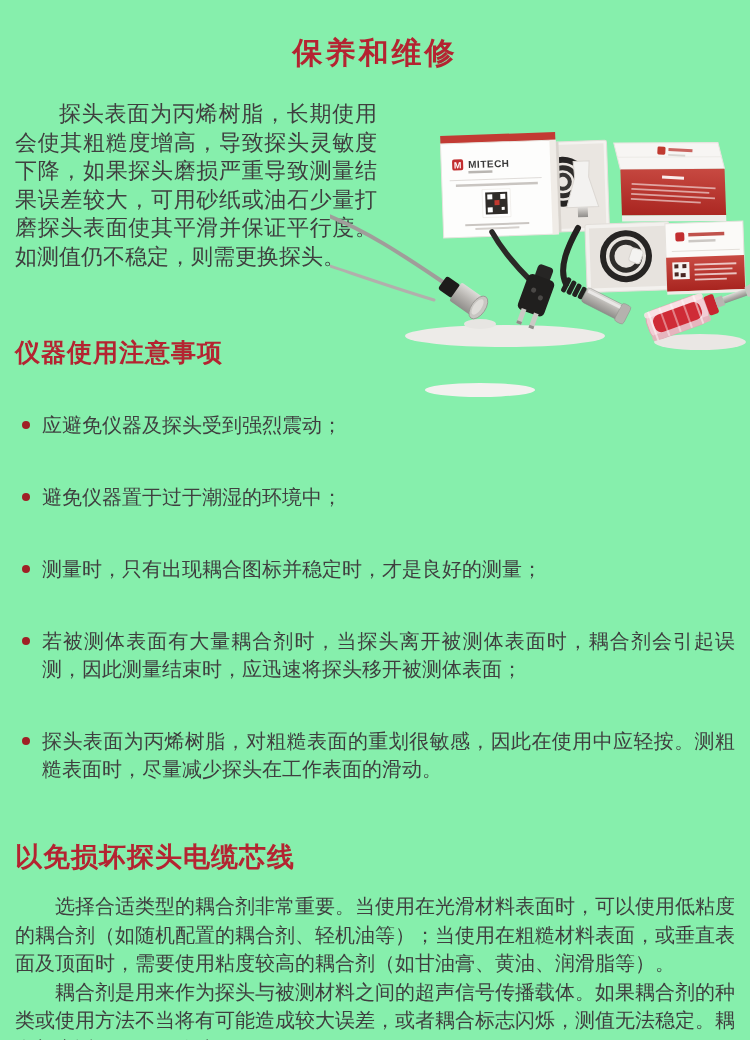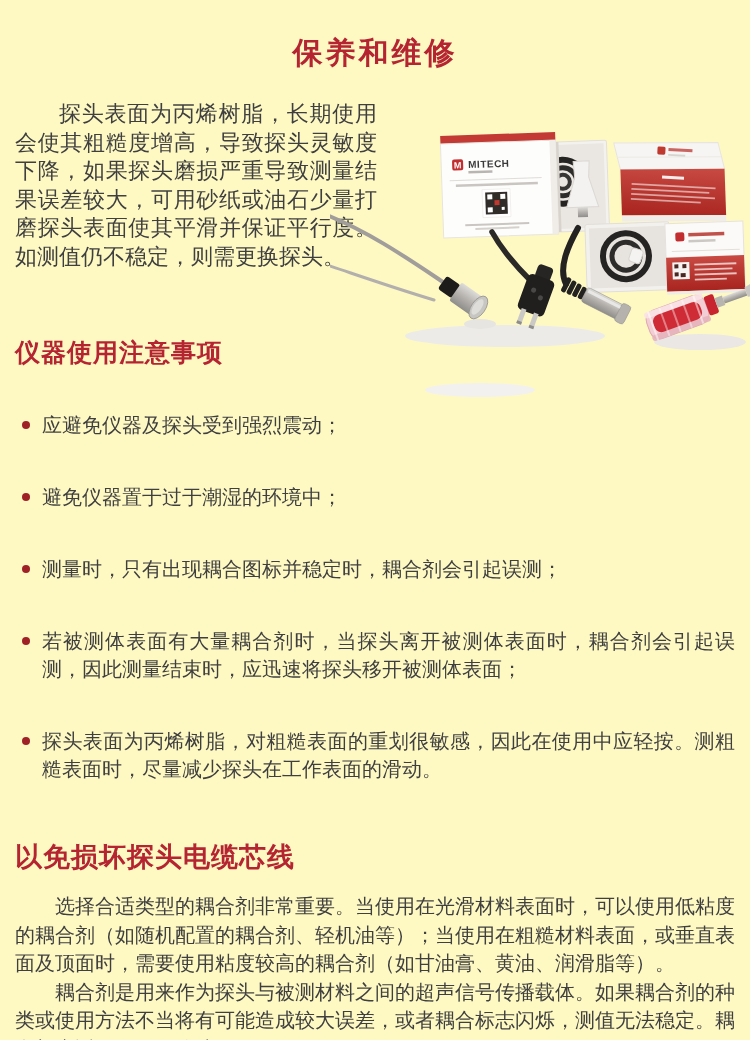--- a/index.html
+++ b/index.html
@@ -1,17 +1,17 @@
 <!DOCTYPE html>
 <html lang="zh"><head>
 <meta charset="utf-8">
 <style>
   html,body{margin:0;padding:0;background:#ffffff;}
   body{width:750px;height:1040px;font-family:"Liberation Sans",sans-serif;overflow:hidden;}
-  .page{position:relative;width:750px;height:1040px;background:#fef9c3;overflow:hidden;}
+  .page{position:relative;width:750px;height:1040px;background:#86efac;overflow:hidden;}
 
   
   .page-header{margin-top:36px;text-align:center;}
   .page-title{font-size:30px;line-height:34px;font-weight:900;color:#b42431;letter-spacing:3px;margin:0;}
   .page-subtitle{font-size:17px;line-height:22px;color:#4b4b4b;margin-top:3px;letter-spacing:0.3px;}
 
   
   .sec-heading{font-size:25px;line-height:30px;font-weight:900;color:#b42431;letter-spacing:1px;margin:0;}
   .sec-heading.big{font-size:27px;line-height:32px;}
 
@@ -198,21 +198,21 @@
         <polygon points="64,-5 71,-6.5 71,6.5 64,5" fill="#c9c6c2"></polygon>
       </g>
     </svg>
   </div>
 
   <div class="section-precautions">
     <h2 class="sec-heading">仪器使用注意事项</h2>
     <ul class="precaution-list">
       <li><span class="bullet-dot"></span><span>应避免仪器及探头受到强烈震动；</span></li>
       <li><span class="bullet-dot"></span><span>避免仪器置于过于潮湿的环境中；</span></li>
-      <li><span class="bullet-dot"></span><span>测量时，只有出现耦合图标并稳定时，耦合剂会引起误测；</span></li>
+      <li><span class="bullet-dot"></span><span>测量时，只有出现耦合图标并稳定时，才是良好的测量；</span></li>
       <li><span class="bullet-dot"></span><span>若被测体表面有大量耦合剂时，当探头离开被测体表面时，耦合剂会引起误测，因此测量结束时，应迅速将探头移开被测体表面；</span></li>
       <li><span class="bullet-dot"></span><span>探头表面为丙烯树脂，对粗糙表面的重划很敏感，因此在使用中应轻按。测粗糙表面时，尽量减少探头在工作表面的滑动。</span></li>
     </ul>
   </div>
 
   <div class="section-couplant">
     <h2 class="sec-heading big">以免损坏探头电缆芯线</h2>
     <div class="couplant-paras">
       <p class="couplant-para">选择合适类型的耦合剂非常重要。当使用在光滑材料表面时，可以使用低粘度的耦合剂（如随机配置的耦合剂、轻机油等）；当使用在粗糙材料表面，或垂直表面及顶面时，需要使用粘度较高的耦合剂（如甘油膏、黄油、润滑脂等）。</p>
       <p class="couplant-para">耦合剂是用来作为探头与被测材料之间的超声信号传播载体。如果耦合剂的种类或使用方法不当将有可能造成较大误差，或者耦合标志闪烁，测值无法稳定。耦合剂应适量使用，涂沫均匀。</p>

